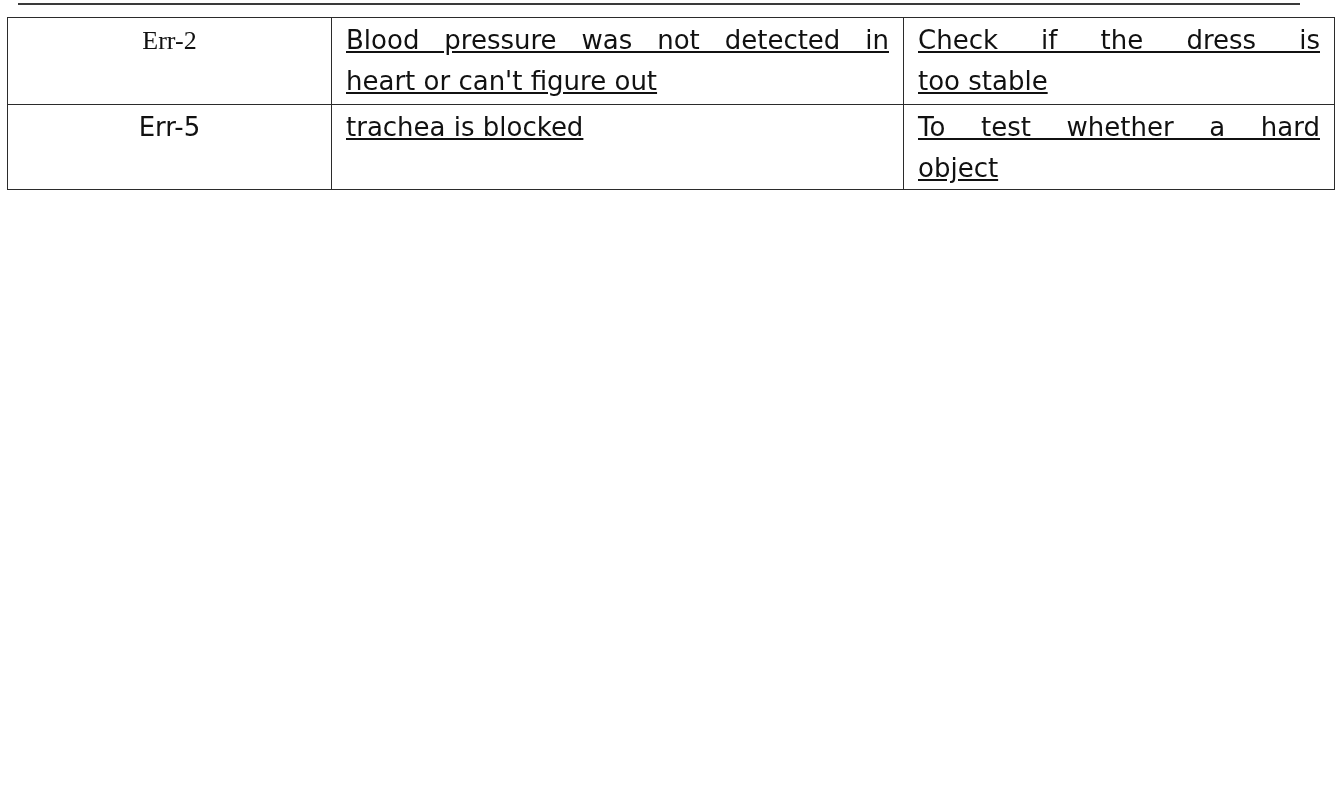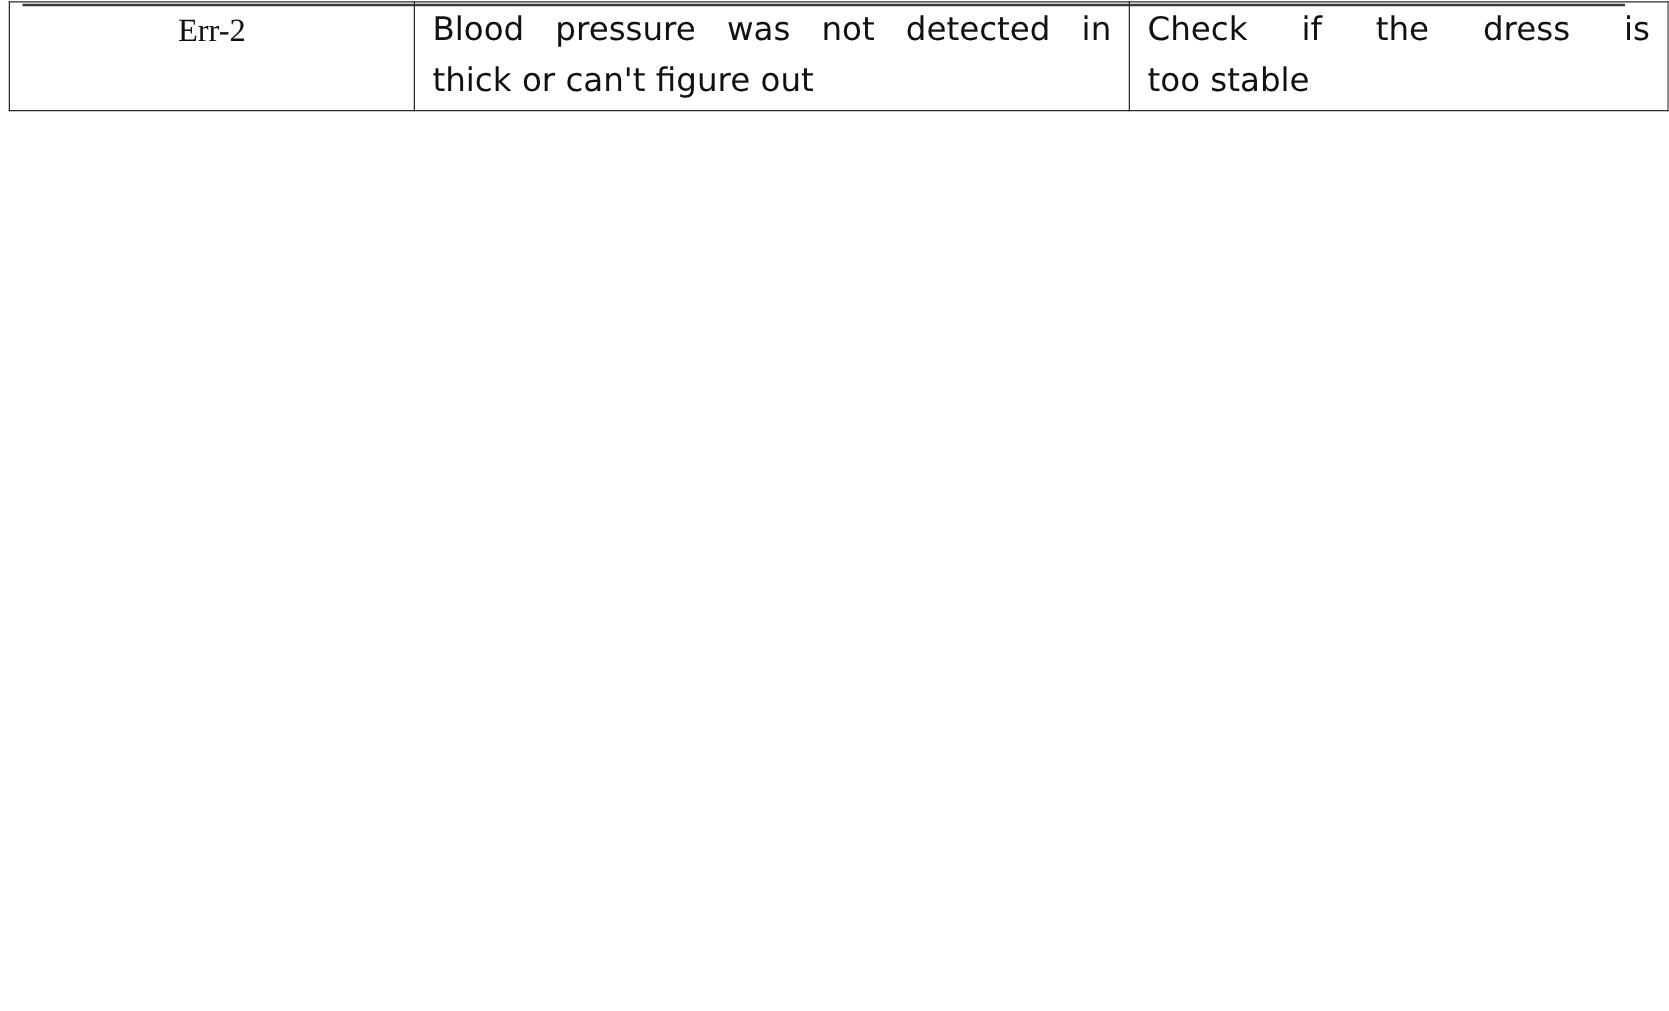--- a/index.html
+++ b/index.html
@@ -19,42 +19,42 @@
     position: absolute;
     left: 18px;
     top: 3px;
     width: 1282px;
     height: 2px;
     background: #3a3a3a;
   }
   table.err-table {
     position: absolute;
     left: 7px;
-    top: 1px;
+    top: 17px;
     border-collapse: collapse;
     table-layout: fixed;
     width: 1327px;
   }
   table.err-table td {
     border: 1.5px solid #2b2b2b;
     vertical-align: top;
     font-size: 26px;
     line-height: 41px;
     padding: 2px 14px 0 14px;
   }
   col.c-code { width: 324px; }
   col.c-cause { width: 572px; }
   col.c-fix { width: 431px; }
 
   td.code { text-align: center; }
   td.code.serif span {
     font-family: "Liberation Serif", "DejaVu Serif", serif;
     font-size: 26px;
   }
-  td.cause, td.fix { text-align: justify; text-align-last: left; }
+  td.cause, td.fix { text-align: justify; text-align-last: left; text-decoration: underline; }
   .justify-line {
     display: block;
     text-align: justify;
     text-align-last: justify;
   }
   .line { display: block; }
 
   tr.r-err2 td { height: 84px; }
   tr.r-err3 td { height: 88px; }
   tr.r-err4 td { height: 137px; }
@@ -147,27 +147,39 @@
       <col class="c-cause">
       <col class="c-fix">
   </colgroup>
   <tbody>
     <tr class="r-err2">
       <td class="code serif">
         <span>Err-2</span>
       </td>
       <td class="cause">
         <span class="justify-line">Blood pressure was not detected in</span>
-        <span class="line">thick or can't figure out</span>
+        <span class="line">heart or can't figure out</span>
       </td>
       <td class="fix">
         <span class="justify-line">Check if the dress is</span>
         <span class="line">too stable</span>
       </td>
     </tr>
 
 
 
+    <tr class="r-err5">
+      <td class="code">
+        <span>Err-5</span>
+      </td>
+      <td class="cause">
+        <span class="line">trachea is blocked</span>
+      </td>
+      <td class="fix">
+        <span class="justify-line">To test whether a hard</span>
+        <span class="line">object</span>
+      </td>
+    </tr>
 
 
 
   </tbody>
 </table>
 
 </body></html>

